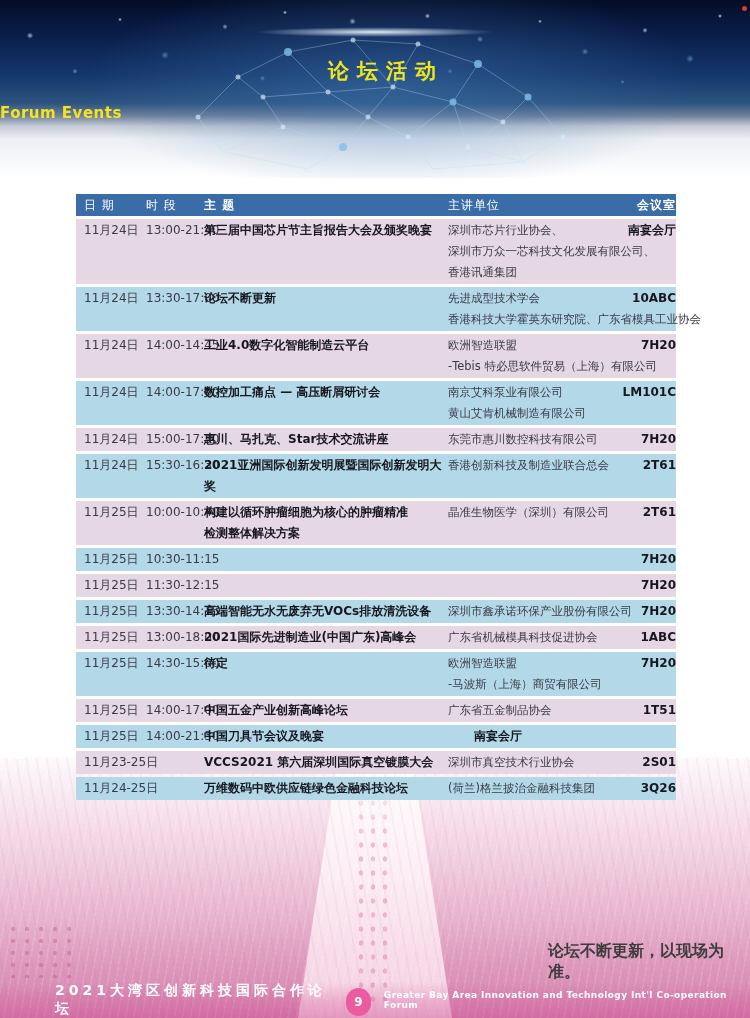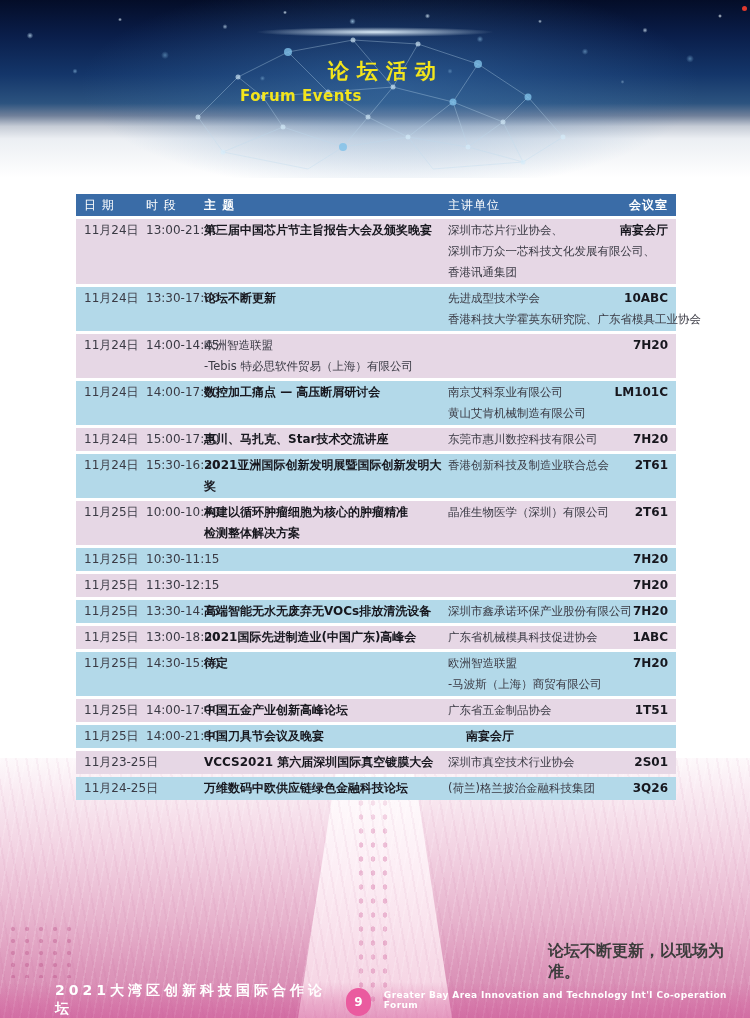--- a/index.html
+++ b/index.html
@@ -26,38 +26,38 @@
       radial-gradient(circle 6px at 92% 33%, rgba(140,195,232,.5), transparent 65%),
       radial-gradient(circle 3px at 96% 9%, rgba(240,250,255,.9), transparent 65%),
       radial-gradient(circle 4px at 35% 44%, rgba(170,215,242,.5), transparent 65%),
       radial-gradient(circle 4px at 60% 40%, rgba(170,215,242,.5), transparent 65%),
       radial-gradient(circle 3px at 83% 46%, rgba(200,230,250,.45), transparent 65%),
       linear-gradient(180deg,#040d28 0%,#0a1e4a 20%,#14366a 42%,#2c537f 58%,#70809a 65%,#c6ccd6 71%,#eceff3 78%,#ffffff 100%);
   }
   .hero svg{position:absolute;left:168px;top:22px;}
   .hero-title{position:absolute;top:57px;left:0;width:750px;text-align:center;
     color:#f3e51c;font-size:21px;font-weight:bold;letter-spacing:8px;padding-left:22px;box-sizing:border-box;}
-  .hero-subtitle{position:absolute;top:87px;left:0;width:602px;text-align:center;
+  .hero-subtitle{position:absolute;top:104px;left:0;width:602px;text-align:left;
     color:#f3e51c;font-size:15px;font-weight:bold;letter-spacing:.5px;}
   .dot-red{position:absolute;top:6px;right:3px;width:5px;height:5px;border-radius:50%;background:#e0392e;}
 
   
   .events-table{position:absolute;left:76px;top:180px;width:600px;z-index:3;}
   .thead{display:flex;align-items:center;height:22px;background:#3a6ca7;color:#ffffff;
          font-size:12px;letter-spacing:1px;margin-top:14px;}
   .row{display:flex;align-items:flex-start;margin-top:3px;padding:1px 0;
        font-size:12px;line-height:21px;color:#3a3a44;}
   .alt-pink{background:#e6d7e5;}
   .alt-blue{background:#b3d9e9;}
   .c{box-sizing:border-box;flex-shrink:0;}
   .c-date{width:70px;padding-left:8px;white-space:nowrap;}
   .c-time{width:58px;white-space:nowrap;}
   .c-topic{width:244px;padding-right:4px;font-weight:bold;color:#17171e;white-space:pre-line;}
   .c-speaker{flex:1 1 auto;min-width:0;font-size:11.5px;white-space:pre;overflow:visible;}
-  .c-room{width:74px;padding-right:8px;text-align:right;font-weight:bold;color:#17171e;white-space:nowrap;}
+  .c-room{width:74px;padding-right:0;text-align:right;font-weight:bold;color:#17171e;white-space:nowrap;}
   .thead .c-topic,.thead .c-room{font-weight:bold;color:#fff;}
   .thead .c-speaker{font-size:12px;}
 
   
   .photo{position:absolute;left:0;right:0;top:758px;height:260px;z-index:1;
     background:linear-gradient(180deg,#fdf9fb 0%,#f9e9f1 14%,#f2d2e2 36%,#e7b3cd 62%,#dc96ba 82%,#d586b0 100%);}
   .photo .stripes{position:absolute;inset:0;opacity:.55;
     background:
       repeating-linear-gradient(100deg, rgba(255,255,255,.22) 0 1.5px, rgba(255,255,255,0) 1.5px 8px),
       repeating-linear-gradient(80deg, rgba(189,84,141,.10) 0 2px, rgba(189,84,141,0) 2px 10px);}
@@ -161,20 +161,21 @@
       <div class="c c-time">13:30-17:00</div>
       <div class="c c-topic">论坛不断更新</div>
       <div class="c c-speaker">先进成型技术学会
 香港科技大学霍英东研究院、广东省模具工业协会</div>
       <div class="c c-room">10ABC</div>
     </div>
 
     <div class="row alt-pink">
       <div class="c c-date">11月24日</div>
       <div class="c c-time">14:00-14:45</div>
+      <div class="c c-topic">工业4.0数字化智能制造云平台</div>
       <div class="c c-speaker">欧洲智造联盟
 -Tebis 特必思软件贸易（上海）有限公司</div>
       <div class="c c-room">7H20</div>
     </div>
 
     <div class="row alt-blue">
       <div class="c c-date">11月24日</div>
       <div class="c c-time">14:00-17:00</div>
       <div class="c c-topic">数控加工痛点 — 高压断屑研讨会</div>
       <div class="c c-speaker">南京艾科泵业有限公司

